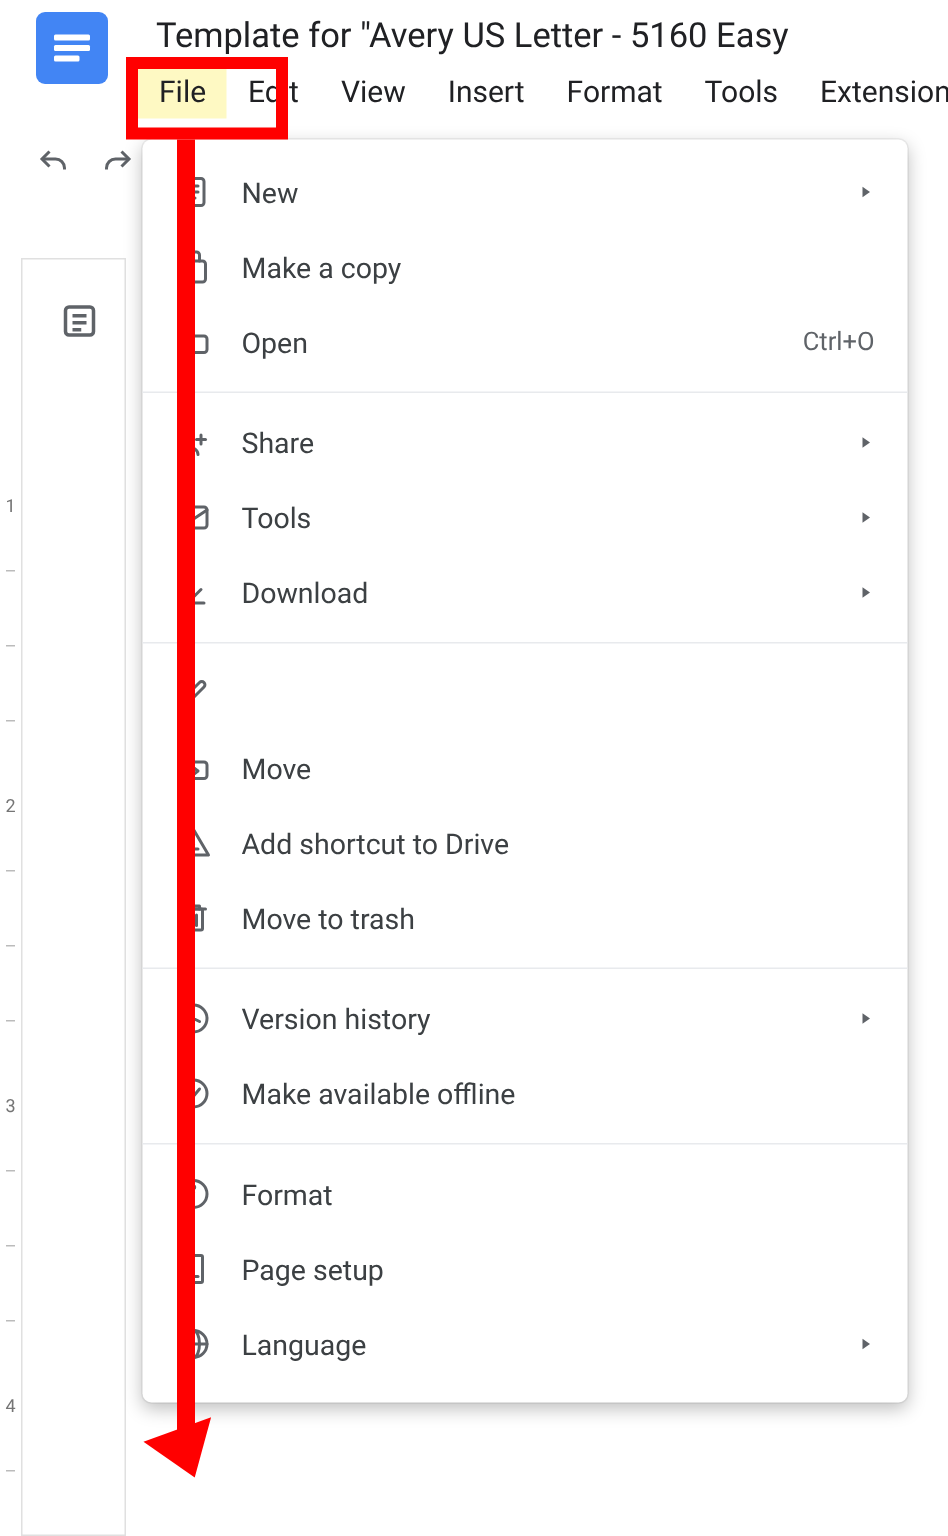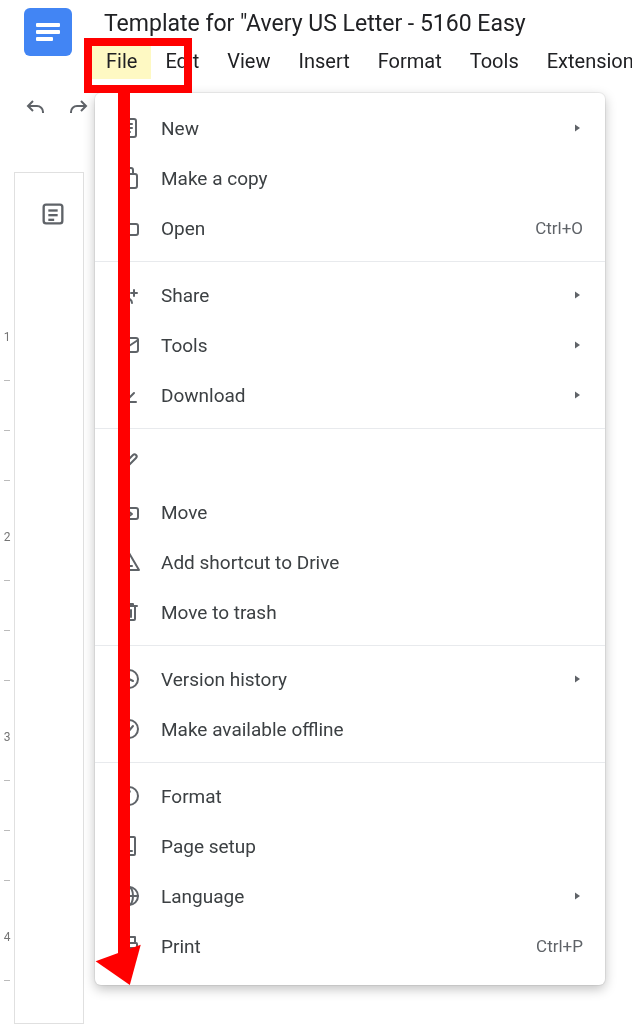--- a/index.html
+++ b/index.html
@@ -429,27 +429,16 @@
           <line x1="3" y1="12" x2="21" y2="12"></line>
         </svg>
       </span>
       <span class="menu-label">Language</span>
       <span class="menu-right submenu-arrow">
         <svg width="12" height="12" viewBox="0 0 24 24">
           <polygon points="8,5 18,12 8,19" fill="#5f6368"></polygon>
         </svg>
       </span>
     </div>
-    <div class="menu-item">
-      <span class="menu-icon">
-        <svg width="24" height="24" viewBox="0 0 24 24" fill="none" stroke="#5f6368" stroke-width="2" stroke-linecap="round" stroke-linejoin="round">
-          <rect x="6" y="3" width="12" height="6"></rect>
-          <rect x="4" y="9" width="16" height="8" rx="1"></rect>
-          <rect x="7" y="14" width="10" height="7"></rect>
-        </svg>
-      </span>
-      <span class="menu-label">Print</span>
-      <span class="menu-right">Ctrl+P</span>
-    </div>
   </div>
 
 <div class="arrow-shaft"></div>
 <div class="arrow-head"></div>
 
 </body></html>

